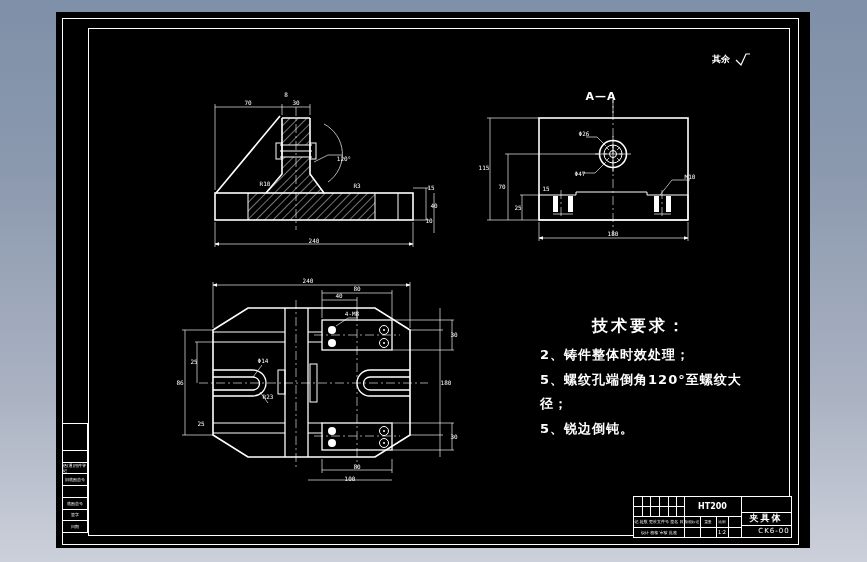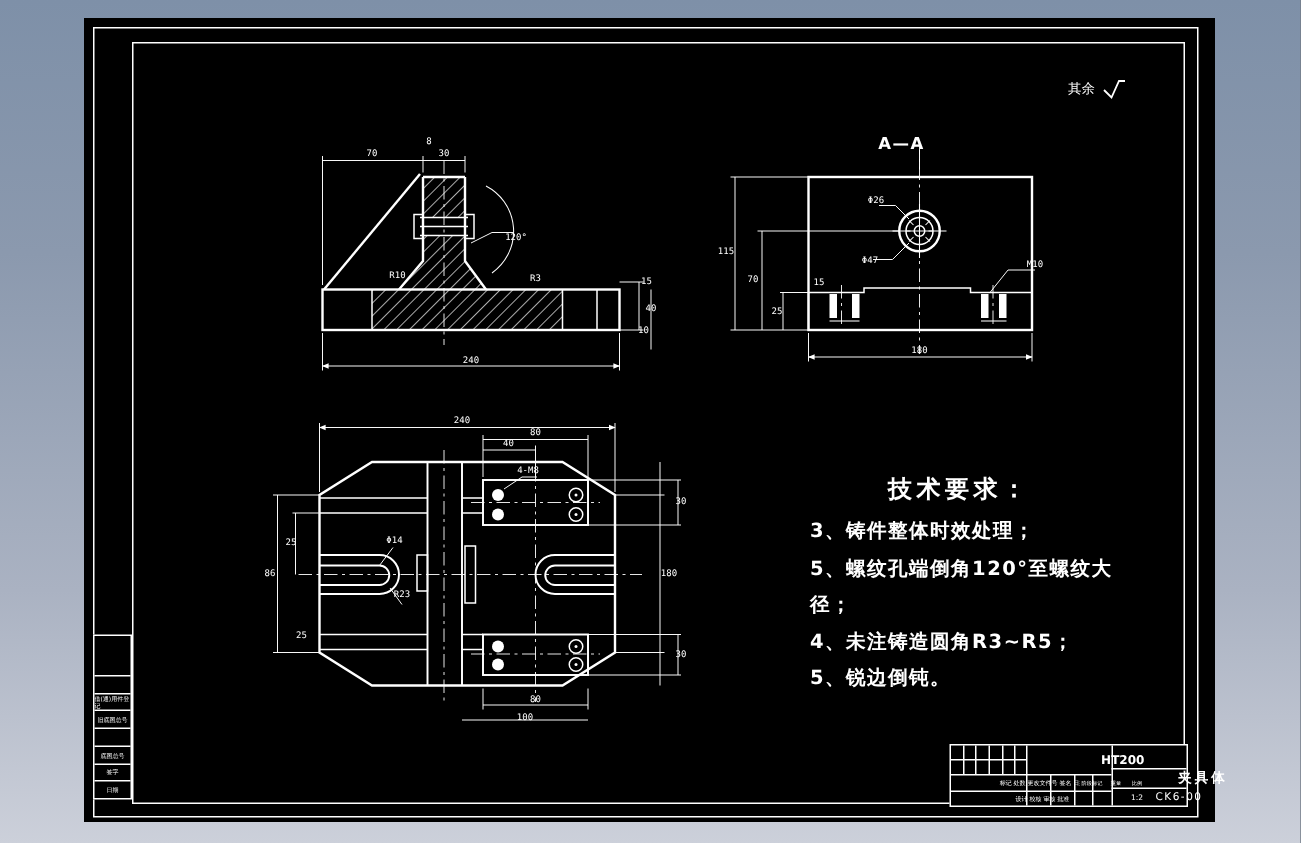--- a/index.html
+++ b/index.html
@@ -13,28 +13,28 @@
   .dim{position:absolute;color:#fff;font-size:6px;line-height:1;
        transform:translate(-50%,-50%);white-space:nowrap;
        font-family:"DejaVu Sans Mono",monospace;}
   .vlabel{position:absolute;color:#fff;font-size:11px;font-weight:bold;
           transform:translate(-50%,-50%);letter-spacing:1px;}
   .tech{color:#fff;width:290px;}
   .tech-title{font-size:16px;font-weight:bold;letter-spacing:3px;padding-left:52px;margin-bottom:6px;}
   .tech-line{font-size:13px;font-weight:bold;line-height:24.5px;letter-spacing:1px;white-space:nowrap;}
   .tb{border:1px solid #fff;color:#fff;background:#000;}
   .tb .cell{position:absolute;display:flex;align-items:center;justify-content:center;
-            overflow:hidden;white-space:nowrap;padding-left:36px;}
+            overflow:hidden;white-space:nowrap;}
   .line{position:absolute;background:#fff;}
   .strip{border:1px solid #fff;display:flex;flex-direction:column;color:#fff;background:#000;}
   .strip .cap{height:26px;border-bottom:1px solid #fff;}
   .strip .r{flex:1;border-bottom:1px solid #fff;font-size:4px;display:flex;
             align-items:center;justify-content:center;overflow:hidden;}
   .strip .r:last-child{border-bottom:none;}
-  .corner{display:flex;align-items:center;gap:5px;color:#fff;font-size:9px;font-weight:normal;}
+  .corner{display:flex;align-items:center;gap:5px;color:#fff;font-size:9px;font-weight:bold;}
   svg{display:block;}
   .s2{stroke:#fff;stroke-width:1.6;fill:none;}
   .s15{stroke:#fff;stroke-width:1.3;fill:none;}
   .s1{stroke:#fff;stroke-width:1;fill:none;}
   .s07{stroke:#fff;stroke-width:.7;fill:none;}
   .cl{stroke:#fff;stroke-width:.6;fill:none;stroke-dasharray:9 3 2 3;}
   .dimln{stroke:#fff;stroke-width:.65;fill:none;}
 </style>
 </head>
 <body>
@@ -185,24 +185,23 @@
   <div class="abs corner" style="left:712px;top:52px;">
     <span>其余</span>
     <svg width="16" height="15">
       <path d="M1,8 L6,13 L11,2 L15,2" stroke="#fff" fill="none" stroke-width="1.2"></path>
     </svg>
   </div>
 
   <div class="abs tech" style="left:540px;top:316px;">
     <div class="tech-title">技术要求：</div>
     <div id="techlines">
-        <div class="tech-line">3、铸件整体时效处理；</div>
+        <div class="tech-line">2、铸件整体时效处理；</div>
         <div class="tech-line">5、螺纹孔端倒角120°至螺纹大</div>
         <div class="tech-line">径；</div>
-        <div class="tech-line">4、未注铸造圆角R3~R5；</div>
         <div class="tech-line">5、锐边倒钝。</div>
       </div>
   </div>
 
   <div class="abs strip" style="left:62px;top:423px;width:24px;height:108px;" id="marginstrip">
     <div class="cap"></div>
   <div class="r"></div>
       <div class="r">借(通)用件登记</div>
       <div class="r">旧底图总号</div>
       <div class="r"></div>
@@ -233,16 +232,16 @@
     <div class="line" style="left:82px;top:19px;width:1px;height:21px;"></div>
     <div class="line" style="left:94px;top:19px;width:1px;height:21px;"></div>
     <div class="cell" style="left:50px;top:19px;width:16px;height:11px;font-size:3.5px;">阶段标记</div>
     <div class="cell" style="left:66px;top:19px;width:16px;height:11px;font-size:3.5px;">重量</div>
     <div class="cell" style="left:82px;top:19px;width:12px;height:11px;font-size:3.5px;">比例</div>
     <div class="cell" style="left:82px;top:30px;width:12px;height:10px;font-size:5px;">1:2</div>
 
     <div class="line" style="left:107px;top:15px;width:50px;height:1px;"></div>
     <div class="line" style="left:107px;top:28px;width:50px;height:1px;"></div>
     <div class="cell" style="left:107px;top:15px;width:50px;height:13px;font-size:9px;font-weight:bold;letter-spacing:2px;">夹具体</div>
-    <div class="cell" style="left:91px;top:28px;width:50px;height:12px;font-size:7px;letter-spacing:1px;">CK6-00</div>
+    <div class="cell" style="left:115px;top:28px;width:50px;height:12px;font-size:7px;letter-spacing:1px;">CK6-00</div>
   </div>
 
 </div>
 
 </body></html>

